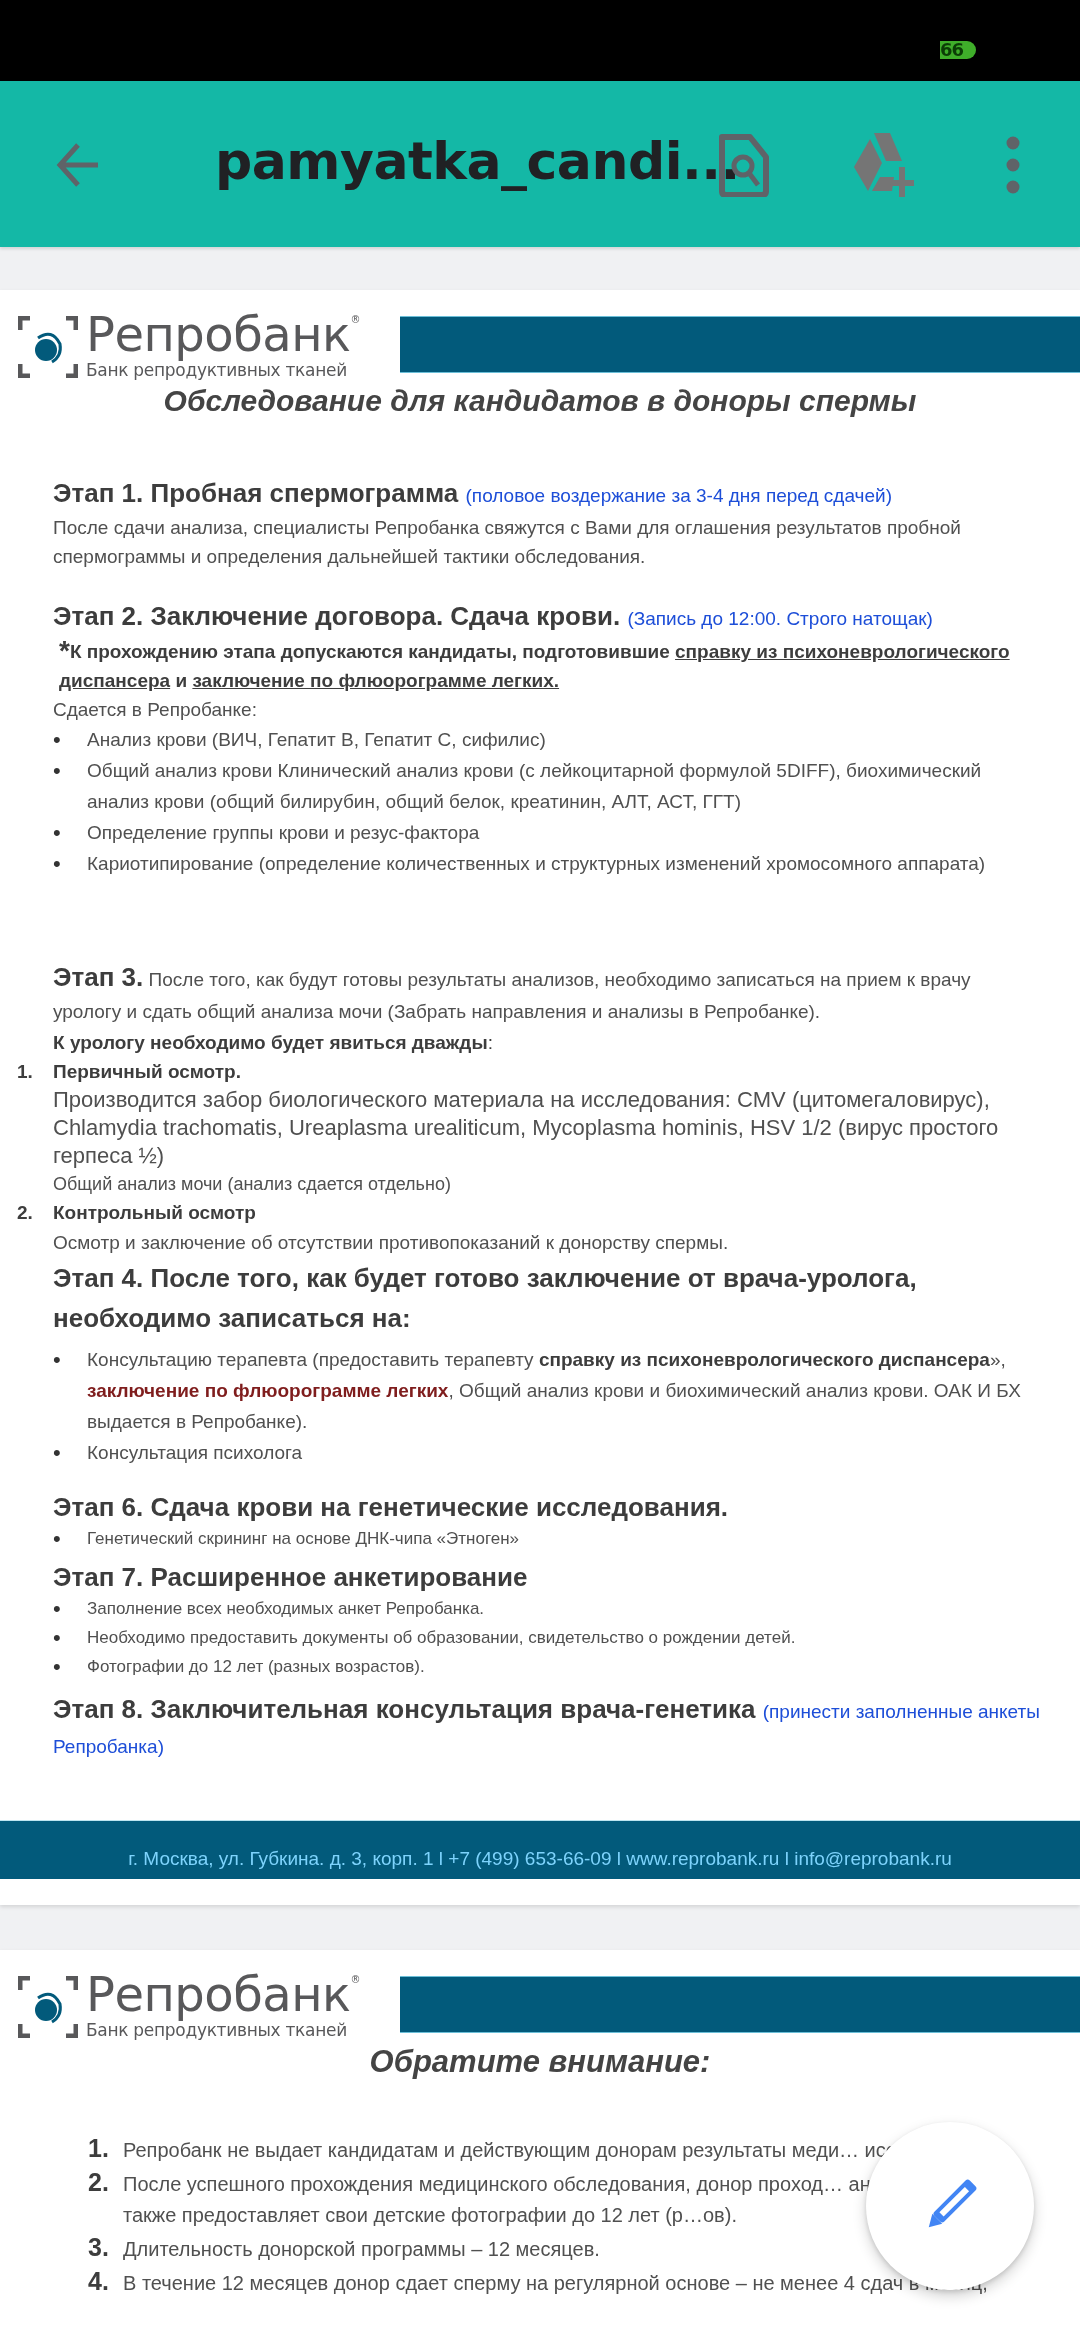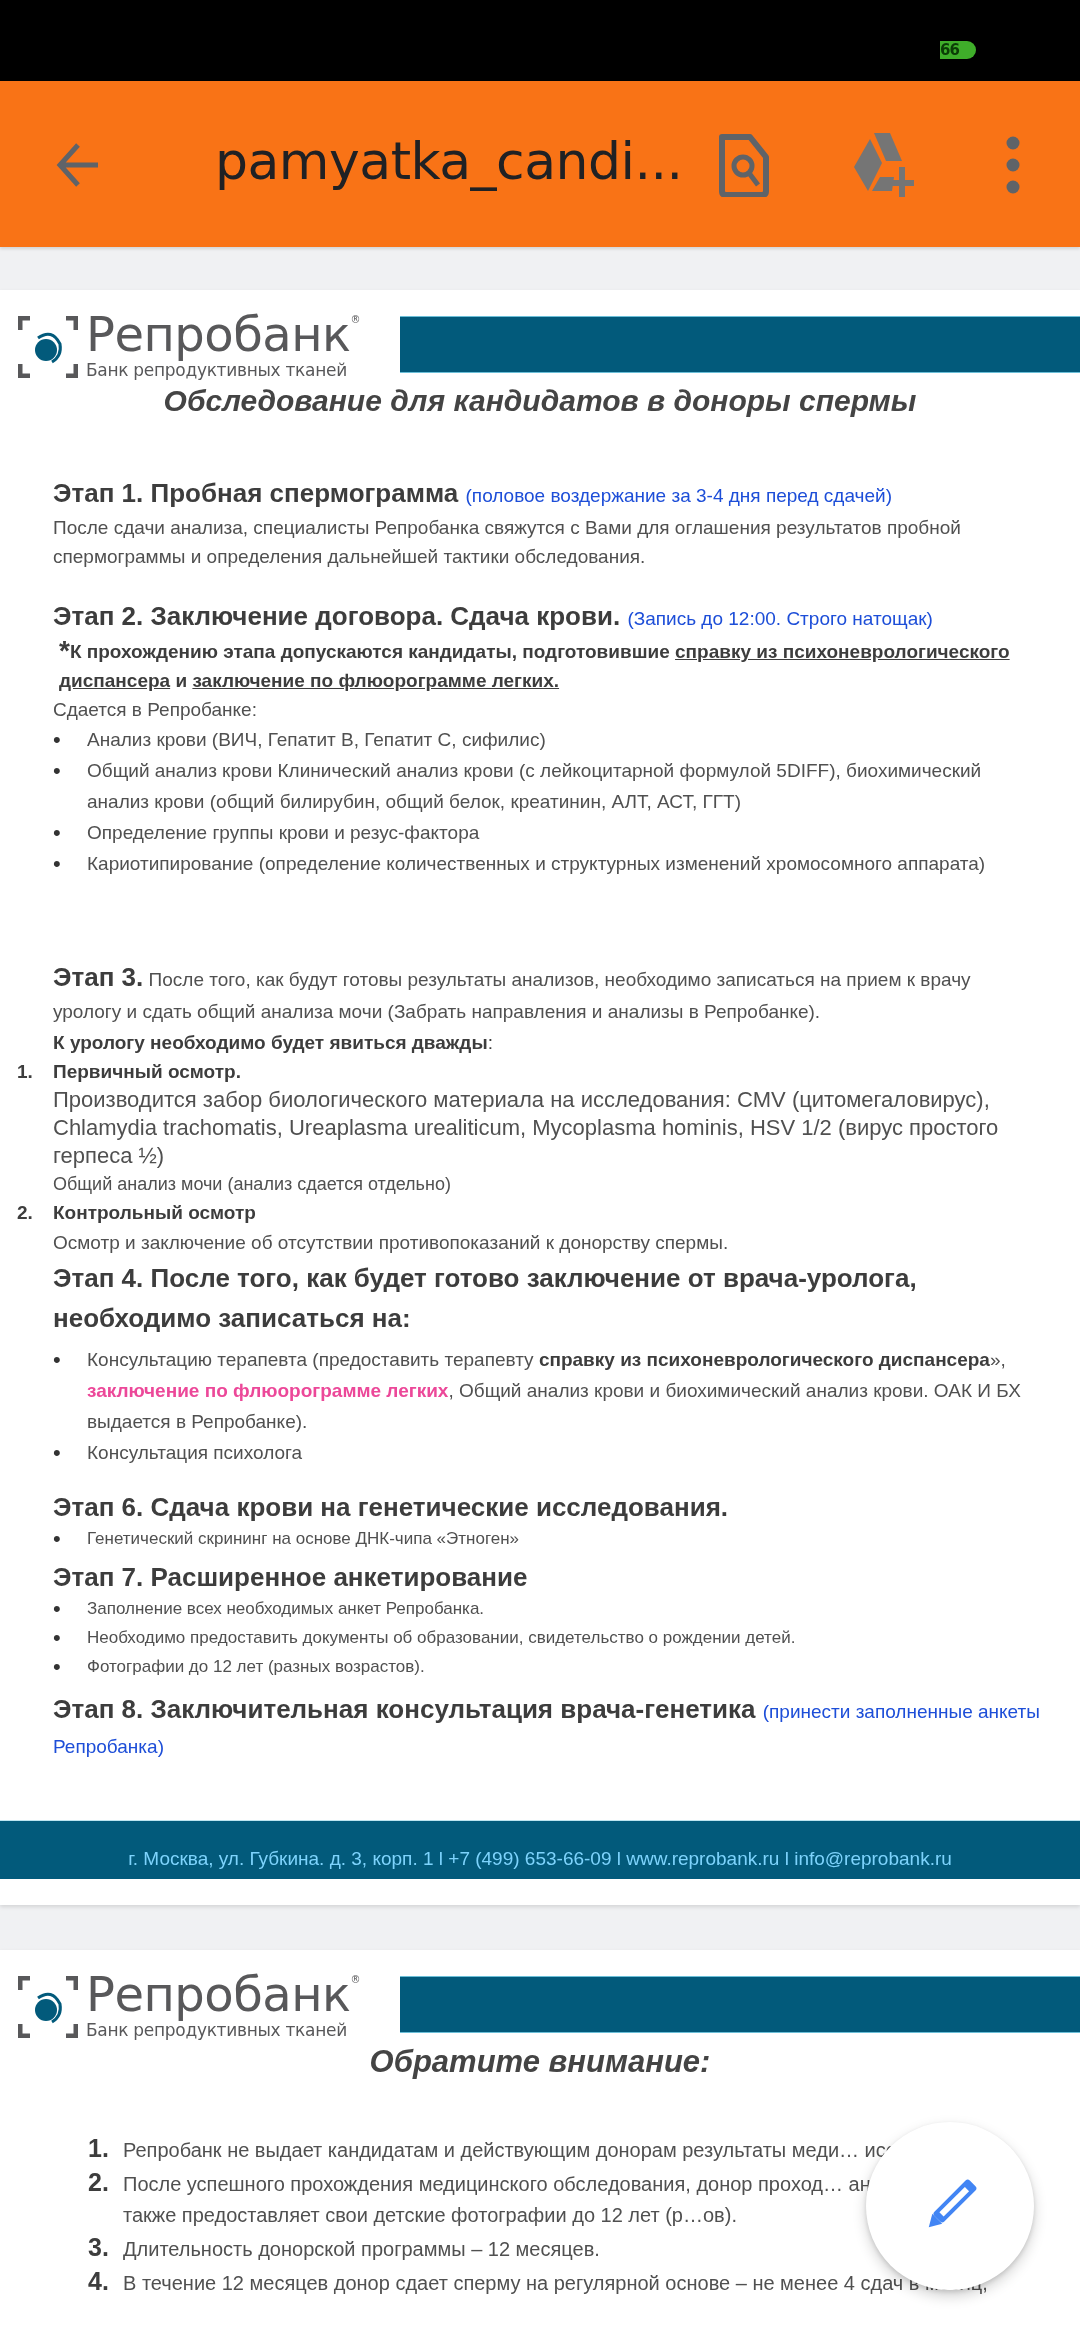--- a/index.html
+++ b/index.html
@@ -1,19 +1,19 @@
 <!DOCTYPE html>
 <html><head>
 <meta charset="utf-8">
 <style>
   html, body { margin:0; padding:0; }
   body { width:1080px; height:2340px; overflow:hidden; background:#f0f1f3; position:relative; font-family:"Liberation Sans", "DejaVu Sans", sans-serif; }
   .statusbar { position:absolute; left:0; top:0; width:1080px; height:81px; background:#000; }
-  .battery { position:absolute; left:940px; top:41px; width:36px; height:18px; border-radius:0 9px 9px 0; background:#3fae2a; color:#0b3d06; font-size:15px; font-weight:bold; line-height:18px; text-align:left; font-family:"DejaVu Sans", sans-serif; letter-spacing:-1px; }
-  .toolbar { position:absolute; left:0; top:81px; width:1080px; height:166px; background:#f97316; box-shadow:0 2px 3px rgba(0,0,0,0.12); z-index:2; }
+  .battery { position:absolute; left:940px; top:41px; width:36px; height:18px; border-radius:0 9px 9px 0; background:#3fae2a; color:#0b3d06; font-size:18px; font-weight:bold; line-height:18px; text-align:left; font-family:"DejaVu Sans", sans-serif; letter-spacing:-1px; }
+  .toolbar { position:absolute; left:0; top:81px; width:1080px; height:166px; background:#14b8a6; box-shadow:0 2px 3px rgba(0,0,0,0.12); z-index:2;font-weight:bold; }
   .tb-back { position:absolute; left:50px; top:56px; width:60px; height:56px; }
   .tb-title { position:absolute; left:215px; top:50px; font-size:52px; color:#202124; font-family:"DejaVu Sans", sans-serif; letter-spacing:-0.5px; white-space:nowrap; }
   .tb-icon { position:absolute; top:52px; width:64px; height:64px; }
   .page { position:absolute; left:0; width:1080px; background:#fff; box-shadow:0 2px 4px rgba(0,0,0,0.12); }
   .page1 { top:290px; height:1615px; }
   .page2 { top:1950px; height:400px; }
   .logo { position:absolute; left:18px; top:22px; width:340px; height:70px; }
   .logo-name { position:absolute; left:68px; top:-6px; font-size:48px; color:#58585a; letter-spacing:-0.5px; white-space:nowrap; font-family:"DejaVu Sans", sans-serif; }
   .logo-sub { position:absolute; left:68px; top:48px; font-size:17px; color:#58585a; white-space:nowrap; letter-spacing:-0.3px; font-family:"DejaVu Sans", sans-serif; }
   .logo-reg { font-size:10px; vertical-align:top; position:relative; top:8px; }
@@ -118,21 +118,21 @@
     <div style="position:relative;">
       <span class="pb num">2.</span>
       <div class="pb">Контрольный осмотр</div>
       <div class="p" style="line-height:32px;">Осмотр и заключение об отсутствии противопоказаний к донорству спермы.</div>
     </div>
   </div>
 
   <div class="blk" style="top:968px;">
     <div class="h" style="line-height:40px;">Этап 4. После того, как будет готово заключение от врача-уролога, необходимо записаться на:</div>
     <ul class="bl" style="margin-top:6px;">
-      <li><span>Консультацию терапевта (предоставить терапевту </span><b style="color:#3d3d3d;">справку из психоневрологического диспансера</b><span>», </span><b style="color:#ec4899;">заключение по флюорограмме легких</b><span>, Общий анализ крови и биохимический анализ крови. ОАК И БХ выдается в Репробанке).</span></li>
+      <li><span>Консультацию терапевта (предоставить терапевту </span><b style="color:#3d3d3d;">справку из психоневрологического диспансера</b><span>», </span><b style="color:#7f1d1d;">заключение по флюорограмме легких</b><span>, Общий анализ крови и биохимический анализ крови. ОАК И БХ выдается в Репробанке).</span></li>
       <li>Консультация психолога</li>
     </ul>
   </div>
 
   <div class="blk" style="top:1200px;">
     <div class="h">Этап 6.  Сдача крови на генетические исследования.</div>
     <ul class="bl small">
       <li>Генетический скрининг на основе ДНК-чипа «Этноген»</li>
     </ul>
   </div>

